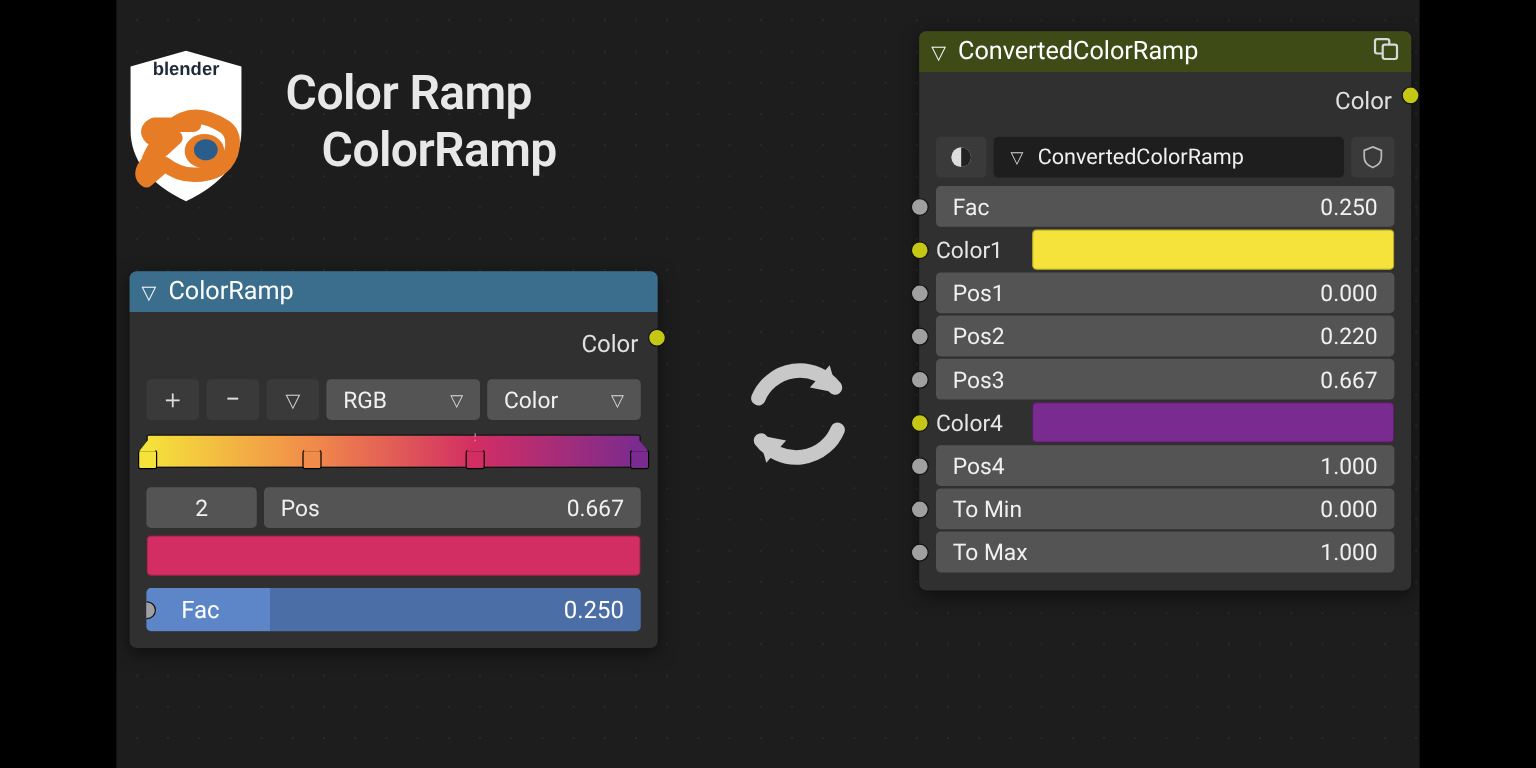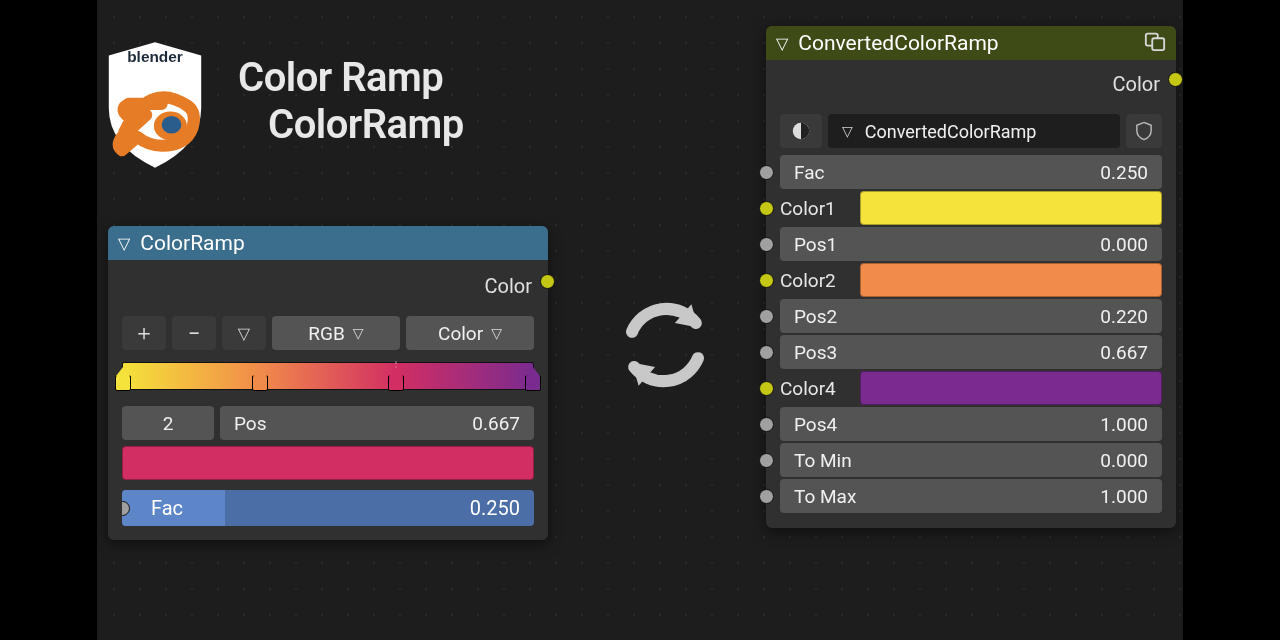--- a/index.html
+++ b/index.html
@@ -99,21 +99,21 @@
     display: flex;
     align-items: center;
     padding: 0 14px;
     font-size: 19px;
     color: #f0f0f0;
     gap: 8px;
   }
   .field .grow { flex: 1; }
   .field .num { text-align: right; font-variant-numeric: tabular-nums; }
 
-  .field.select { justify-content: center; }
+  .field.select { justify-content: space-between; }
   .caret { font-size: 14px; opacity: 0.85; }
 
   .row { display: flex; gap: 6px; }
   .row > * { flex: 1; }
 
   .swatch {
     height: 34px; border-radius: 4px;
     border: 1px solid rgba(0,0,0,0.3);
   }
 
@@ -348,25 +348,20 @@
         </div>
         <div class="inrow">
           <span class="sock-dot sock-in dot-grey"></span>
           <div class="field">
             <span>Pos1</span>
             <span class="grow"></span>
             <span class="num">0.000</span>
           </div>
         </div>
         <div class="inrow">
-          <span class="sock-dot sock-in dot-yellow"></span>
-          <div class="label">Color2</div>
-          <div class="swatch" style="background: rgb(241, 139, 74);"></div>
-        </div>
-        <div class="inrow">
           <span class="sock-dot sock-in dot-grey"></span>
           <div class="field">
             <span>Pos2</span>
             <span class="grow"></span>
             <span class="num">0.220</span>
           </div>
         </div>
         <div class="inrow">
           <span class="sock-dot sock-in dot-grey"></span>
           <div class="field">

